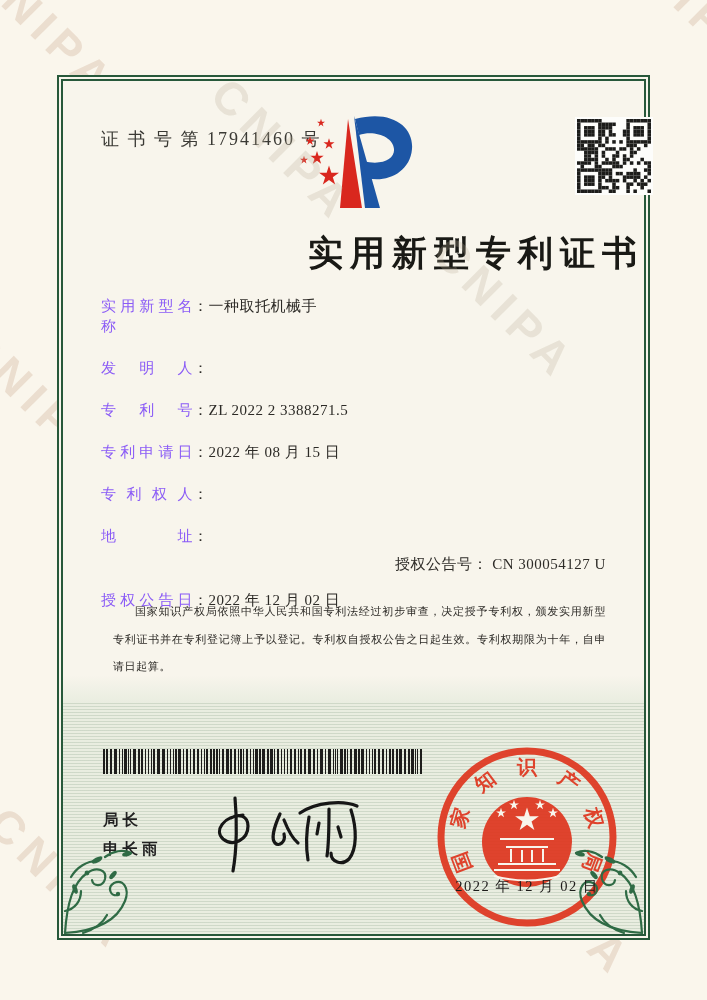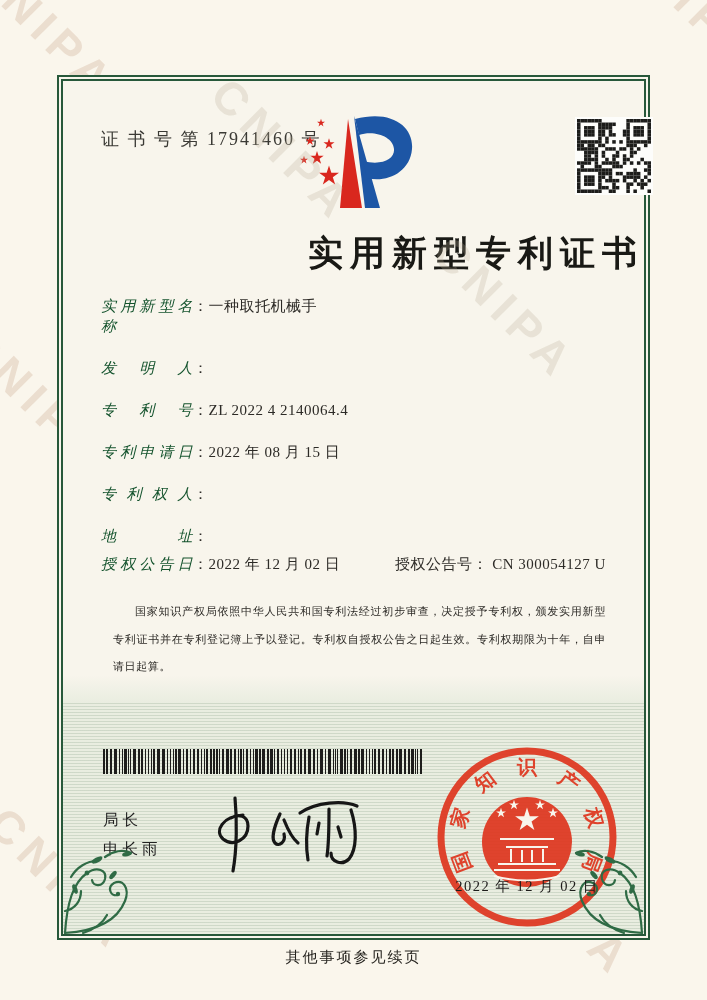--- a/index.html
+++ b/index.html
@@ -26,35 +26,35 @@
 
   .logo{position:absolute;left:235px;top:30px;}
   .qr{position:absolute;left:512px;top:36px;background:#fdfdfb;padding:2px;}
 
   .title{position:absolute;left:0;right:0;top:126px;text-align:right;
          font-size:35px;font-weight:bold;letter-spacing:7px;padding-left:7px;color:#191915;}
 
   .fields{position:absolute;left:38px;top:215px;right:34px;font-size:15px;}
   .field-row{display:flex;line-height:20px;margin-bottom:22px;letter-spacing:0.5px;}
   .flabel{display:inline-block;width:92px;text-align:justify;text-align-last:justify;
-          flex:0 0 92px;color:#14532d;font-style:italic;}
+          flex:0 0 92px;color:#8b5cf6;}
   .fcolon{flex:0 0 15px;}
   .fvalue{color:#2c2a26;}
 
   .grant-row{position:absolute;left:38px;top:473px;right:20px;display:flex;font-size:15px;line-height:20px;letter-spacing:0.5px;}
-  .grant-left{display:flex;width:294px;flex:0 0 294px;}
+  .grant-left{display:flex;width:294px;flex:0 0 294px;margin-top:36px;}
 
   .paragraphs{position:absolute;left:38px;top:505px;width:517px;}
   .paragraphs p{margin:12px;font-size:11px;line-height:27.5px;text-indent:2em;
                 text-align:justify;letter-spacing:0.6px;color:#2c2a26;}
 
   .barcode{position:absolute;left:40px;top:668px;}
 
   .signer{position:absolute;left:40px;top:724px;font-family:"Liberation Sans","DejaVu Sans",sans-serif;
-          font-size:15.5px;letter-spacing:4px;color:#222;line-height:29px;}
+          font-size:15.5px;letter-spacing:4px;color:#222;line-height:29px;font-weight:bold;}
   .signature{position:absolute;left:140px;top:706px;}
 
   .seal{position:absolute;left:372px;top:664px;width:184px;height:184px;}
   .seal svg{display:block;}
   .seal-date{position:absolute;left:360px;top:796px;width:208px;text-align:center;
              font-size:14.5px;letter-spacing:1.5px;color:#1d1c1a;z-index:4;}
 
   .page-indicator{position:absolute;left:0;right:0;top:828px;text-align:center;
                   font-size:13.5px;letter-spacing:1px;color:#2c2a26;}
 
@@ -348,21 +348,21 @@
           <span class="fcolon">：</span>
         <span class="fvalue">一种取托机械手</span>
       </div>
       <div class="field-row">
         <span class="flabel">发明人</span>
           <span class="fcolon">：</span>
       </div>
       <div class="field-row">
         <span class="flabel">专利号</span>
           <span class="fcolon">：</span>
-        <span class="fvalue">ZL 2022 4 2140064.4</span>
+        <span class="fvalue">ZL 2022 2 3388271.5</span>
       </div>
       <div class="field-row">
         <span class="flabel">专利申请日</span>
           <span class="fcolon">：</span>
         <span class="fvalue">2022 年 08 月 15 日</span>
       </div>
       <div class="field-row">
         <span class="flabel">专利权人</span>
           <span class="fcolon">：</span>
       </div>
@@ -576,15 +576,14 @@
         <ellipse cx="52" cy="38" rx="5" ry="2.3" transform="rotate(-50 52 38)"></ellipse>
         <ellipse cx="14" cy="52" rx="5" ry="2.3" transform="rotate(70 14 52)"></ellipse>
         <ellipse cx="66" cy="17" rx="5" ry="2.2" transform="rotate(-15 66 17)"></ellipse>
         <circle cx="26" cy="36" r="2.4"></circle>
         <circle cx="57" cy="57" r="2.2"></circle>
       </g>
     </svg>
 
   </div>
 
-  <div class="continuation-note">其他事项参见续页</div>
 
 </div>
 
 </body></html>

